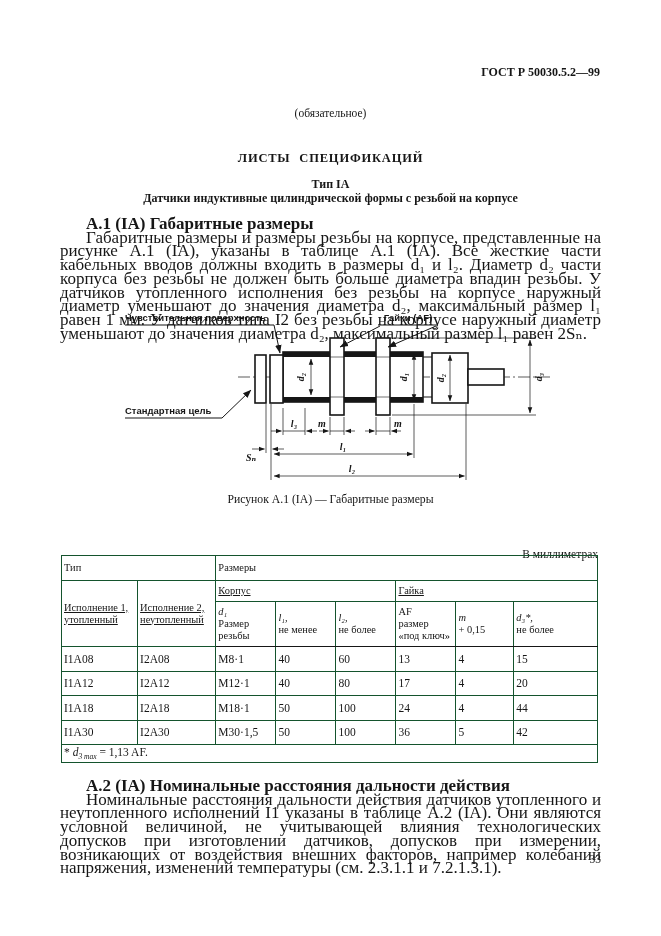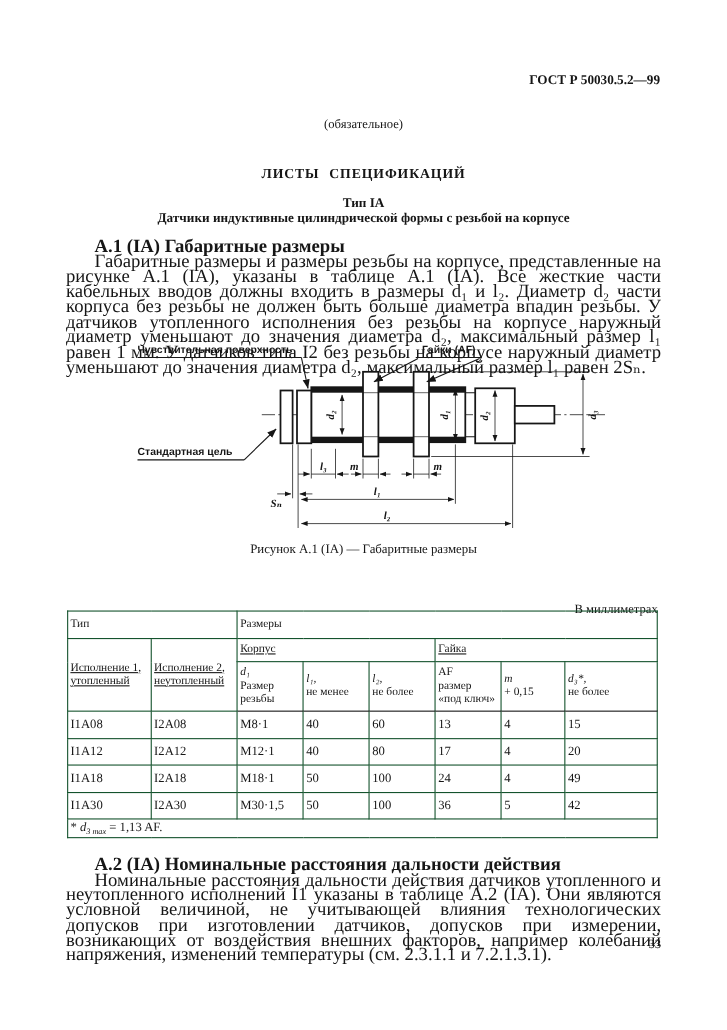--- a/index.html
+++ b/index.html
@@ -226,21 +226,21 @@
         <td>20</td>
       </tr>
       <tr>
         <td>I1A18</td>
         <td>I2A18</td>
         <td>М18·1</td>
         <td>50</td>
         <td>100</td>
         <td>24</td>
         <td>4</td>
-        <td>49</td>
+        <td>44</td>
       </tr>
       <tr>
         <td>I1A30</td>
         <td>I2A30</td>
         <td>М30·1,5</td>
         <td>50</td>
         <td>100</td>
         <td>36</td>
         <td>5</td>
         <td>42</td>

